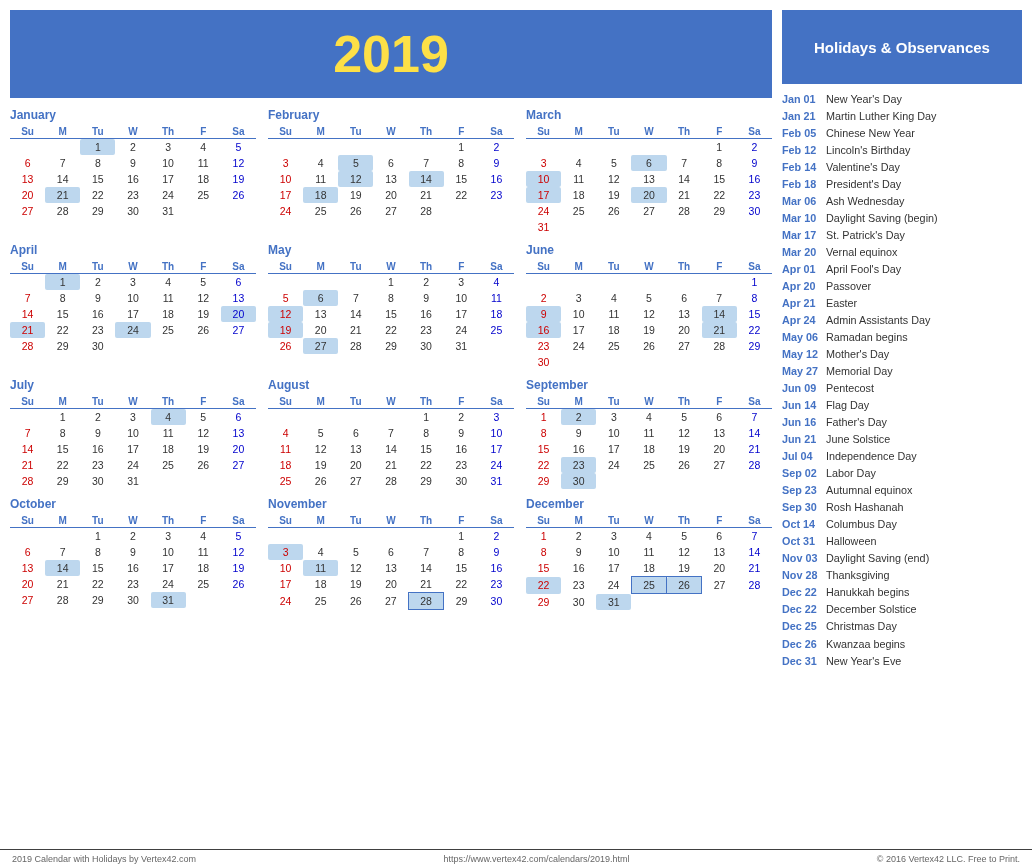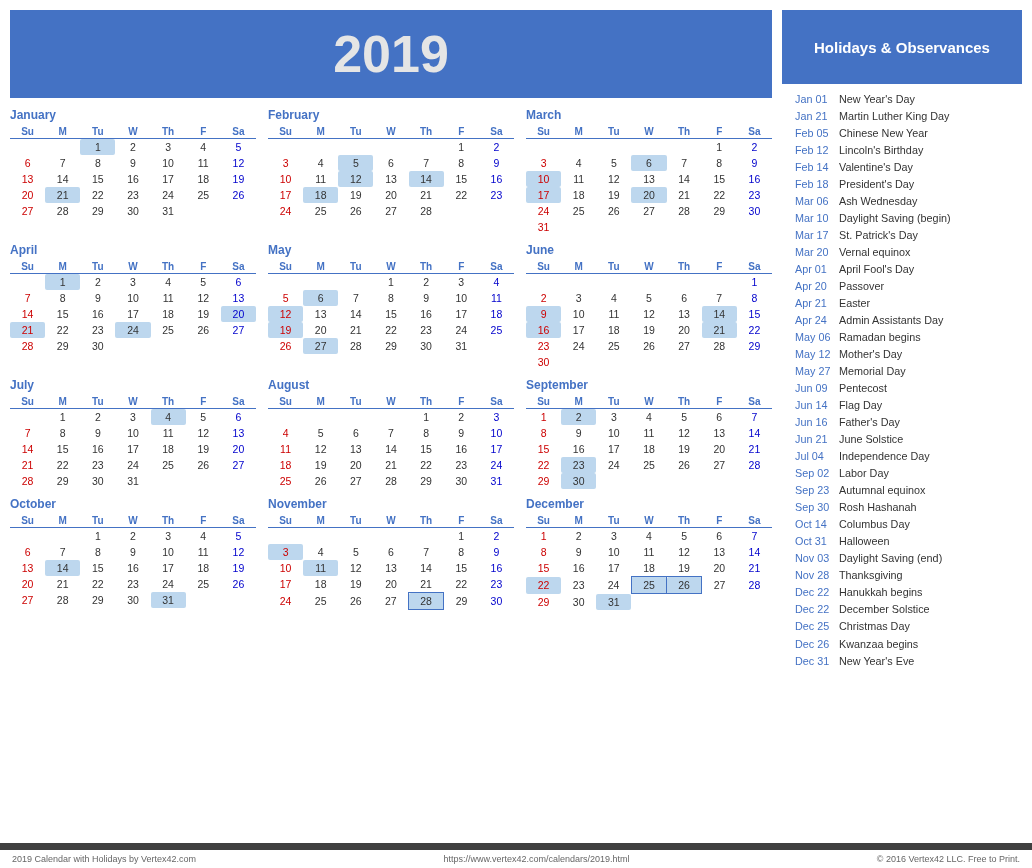--- a/index.html
+++ b/index.html
@@ -15,21 +15,21 @@
       display: flex;
       flex: 1;
       padding: 10px;
       gap: 10px;
     }
     .calendar-section {
       flex: 1;
     }
     .year-header {
       background: #4472c4;
-      color: #e5e5e5;
+      color: #fde047;
       text-align: center;
       font-size: 52px;
       font-weight: bold;
       padding: 14px 0;
       margin-bottom: 10px;
     }
     .months-grid {
       display: grid;
       grid-template-columns: repeat(3, 1fr);
       gap: 8px 12px;
@@ -96,36 +96,35 @@
     }
     .holiday-item {
       display: flex;
       gap: 6px;
       padding: 1.5px 0;
       font-size: 10.8px;
       line-height: 1.3;
     }
     .holiday-date {
       color: #4472c4;
-      font-weight: normal;
+      font-weight: bold;
       min-width: 38px;
       flex-shrink: 0;
-      margin-left: 13px;
     }
     .holiday-name {
       color: #333;
     }
     
     .footer {
       display: flex;
       justify-content: space-between;
       padding: 4px 12px;
       font-size: 9px;
       color: #666;
-      border-top: 7px solid #404040;
+      border-top: 1px solid #404040;
     }
   </style>
 </head>
 <body>
 
 <div class="main-container">
   <div class="calendar-section">
     <div class="year-header">2019</div>
     <div class="months-grid" id="months-grid">
         <div class="month-block">

